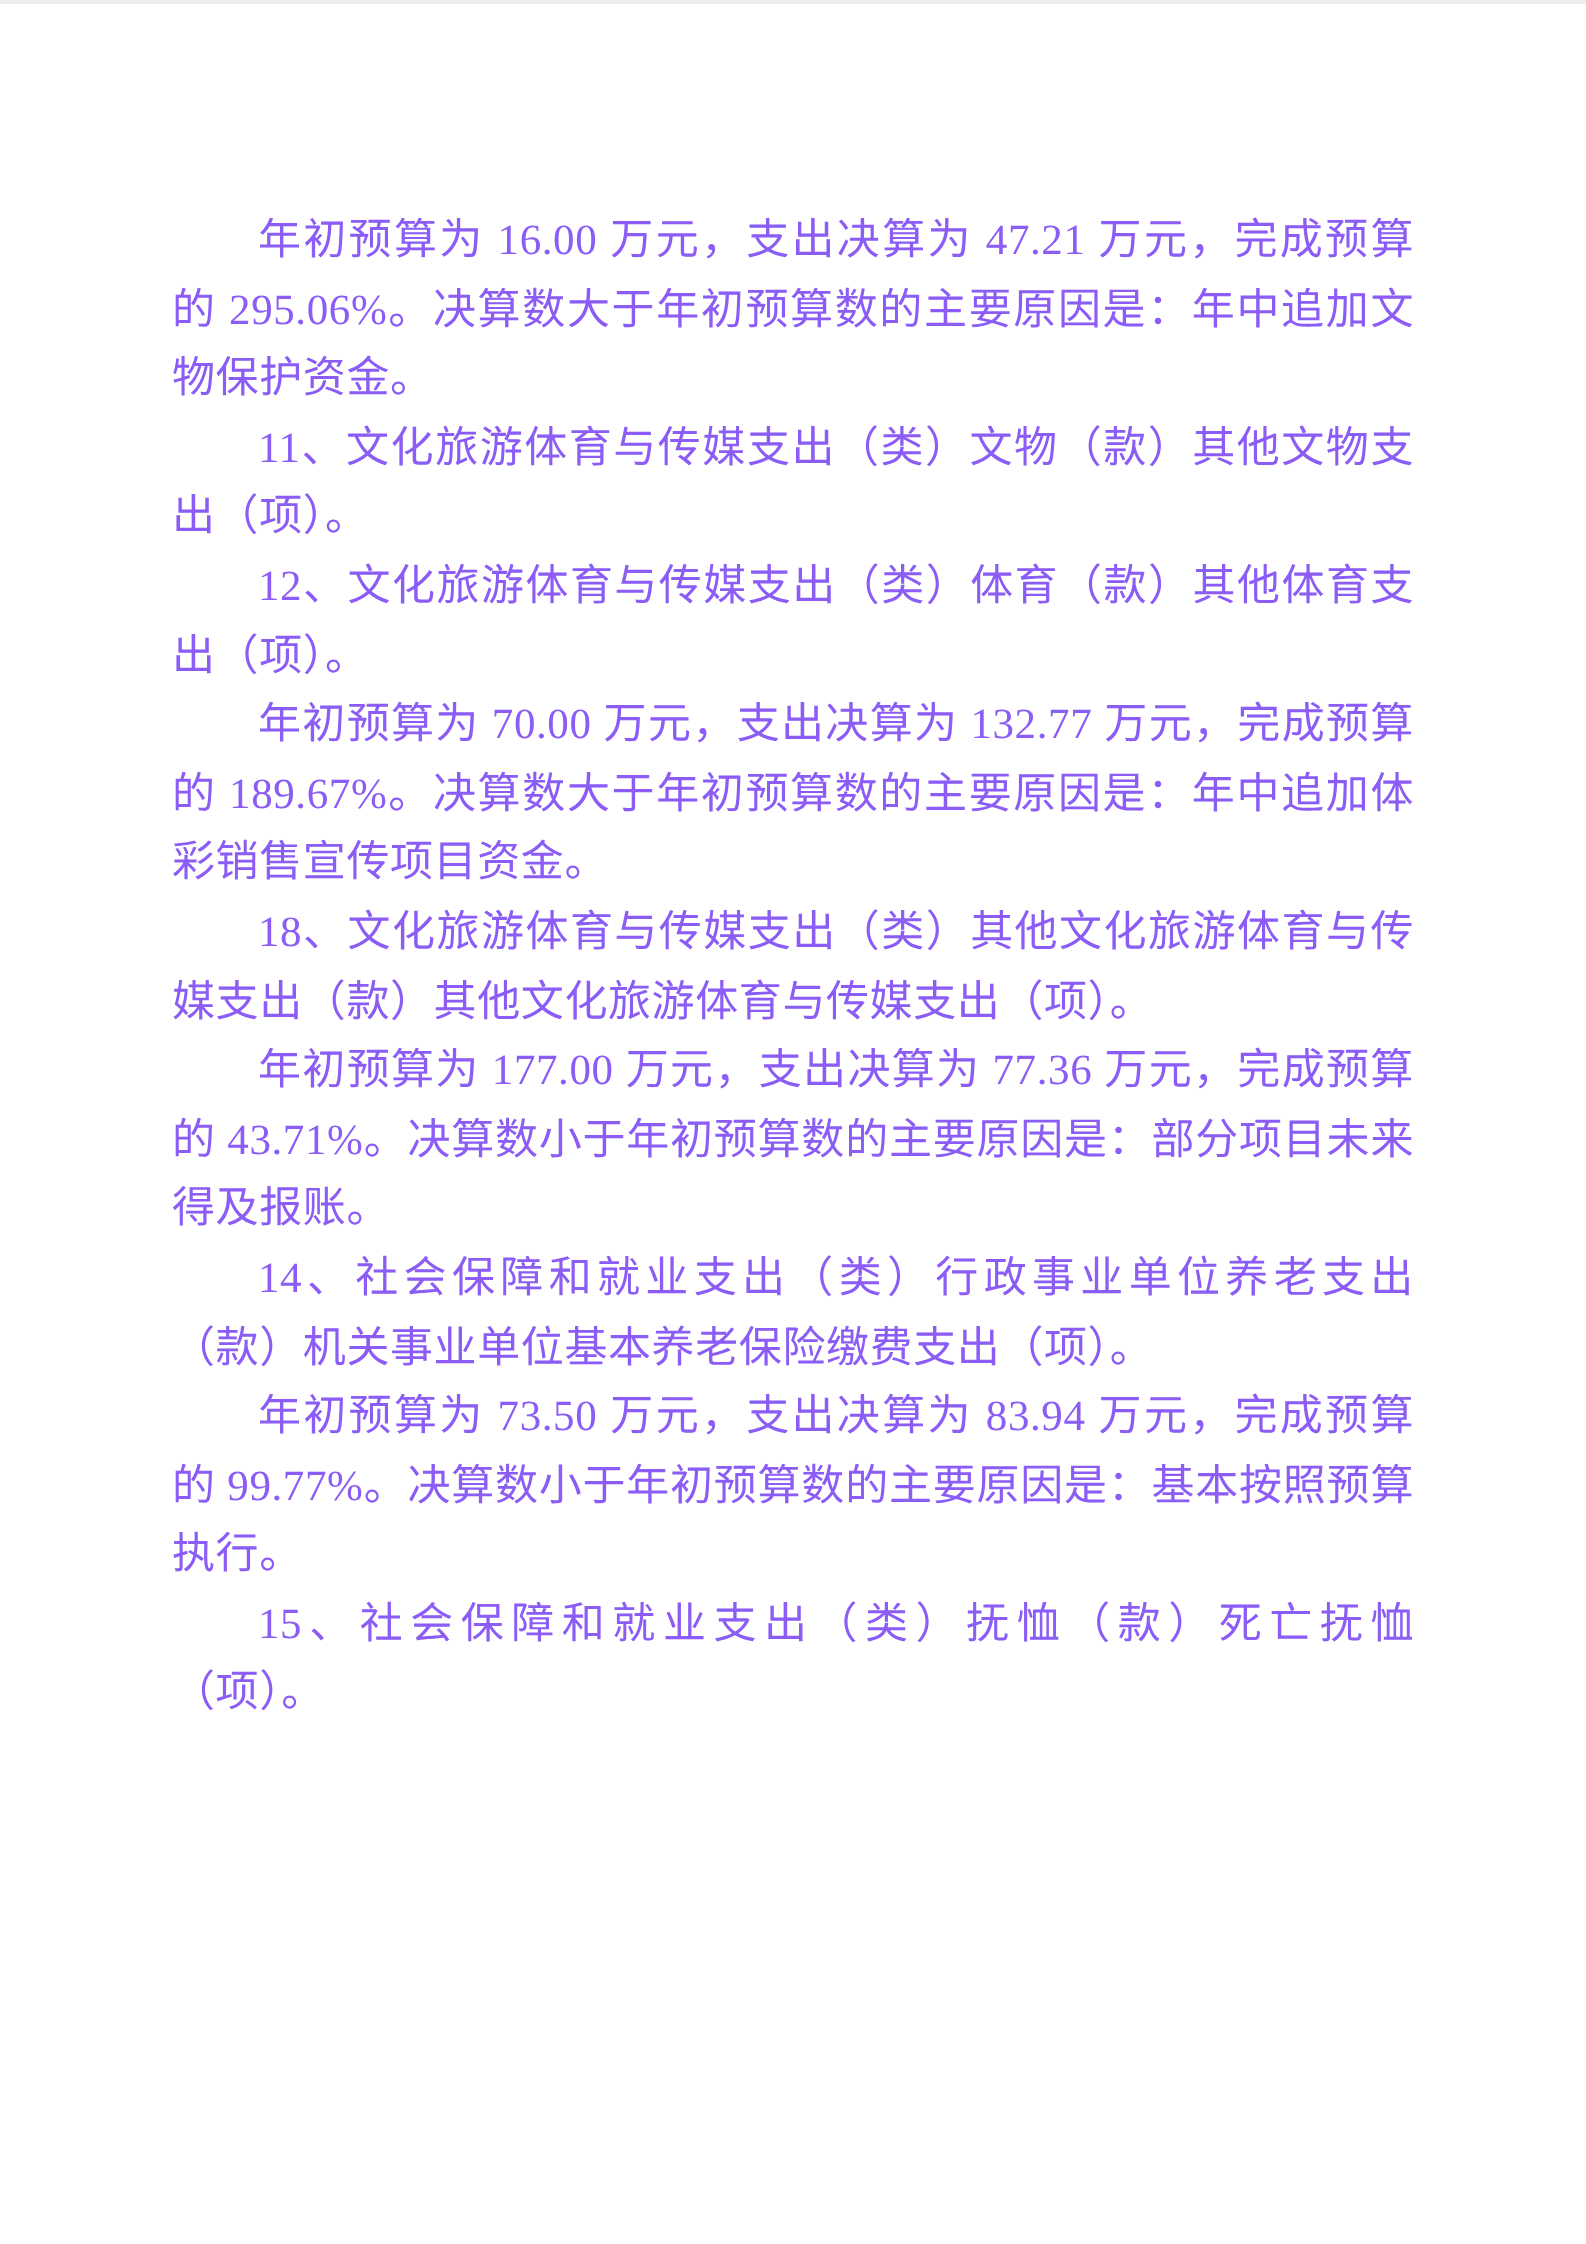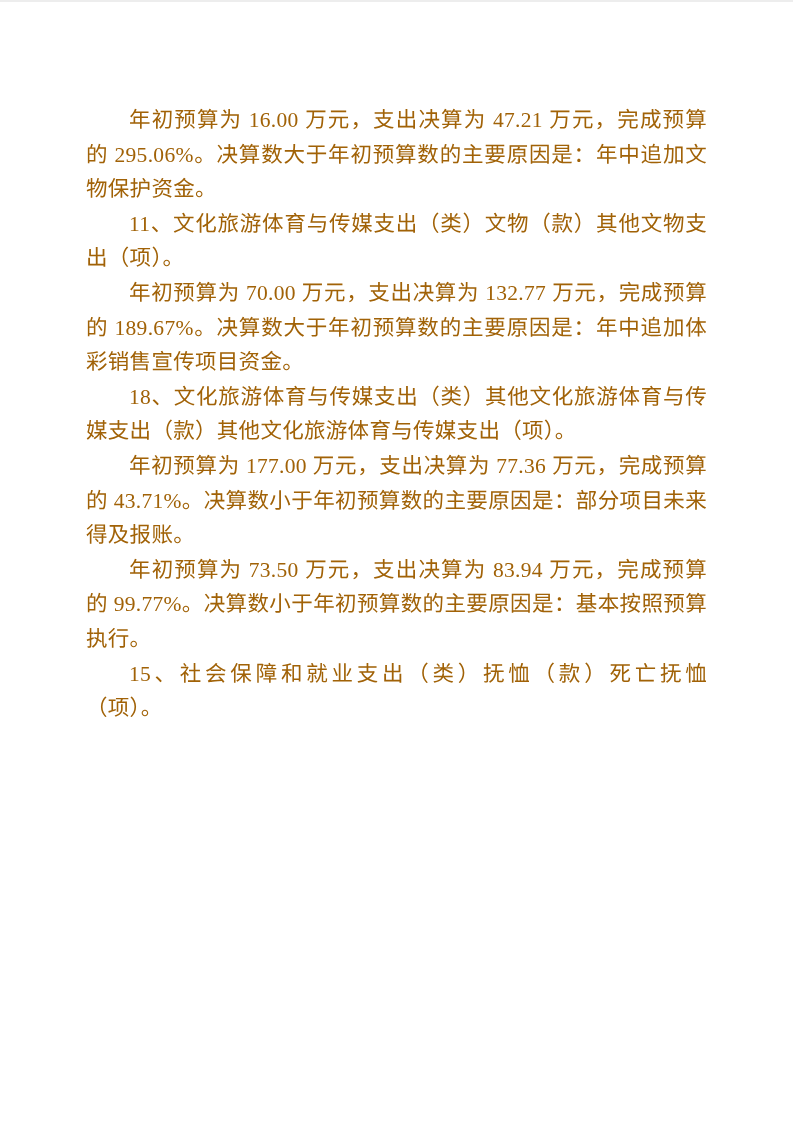--- a/index.html
+++ b/index.html
@@ -25,36 +25,38 @@
   }
   .doc-body {
     position: absolute;
     left: 86px;
     top: 103px;
     width: 621px;
     font-size: 21.5px;
     line-height: 34.6px;
     text-align: justify;
     text-justify: inter-ideograph;
-    color: #a16207;
+    color: #8b5cf6;
     letter-spacing: 0.3px;
   }
   .para {
     margin: 0;
     padding: 0;
     text-indent: 2em;
   }
 </style>
 </head>
 <body>
 
 <div class="page">
   <div class="page-top-edge"></div>
   <div class="doc-body">
       <p class="para">年初预算为 16.00 万元，支出决算为 47.21 万元，完成预算的 295.06%。决算数大于年初预算数的主要原因是：年中追加文物保护资金。</p>
       <p class="para">11、文化旅游体育与传媒支出（类）文物（款）其他文物支出（项）。</p>
+      <p class="para">12、文化旅游体育与传媒支出（类）体育（款）其他体育支出（项）。</p>
       <p class="para">年初预算为 70.00 万元，支出决算为 132.77 万元，完成预算的 189.67%。决算数大于年初预算数的主要原因是：年中追加体彩销售宣传项目资金。</p>
       <p class="para">18、文化旅游体育与传媒支出（类）其他文化旅游体育与传媒支出（款）其他文化旅游体育与传媒支出（项）。</p>
       <p class="para">年初预算为 177.00 万元，支出决算为 77.36 万元，完成预算的 43.71%。决算数小于年初预算数的主要原因是：部分项目未来得及报账。</p>
+      <p class="para">14、社会保障和就业支出（类）行政事业单位养老支出（款）机关事业单位基本养老保险缴费支出（项）。</p>
       <p class="para">年初预算为 73.50 万元，支出决算为 83.94 万元，完成预算的 99.77%。决算数小于年初预算数的主要原因是：基本按照预算执行。</p>
       <p class="para">15、社会保障和就业支出（类）抚恤（款）死亡抚恤（项）。</p>
     </div>
 </div>
 
 </body></html>

